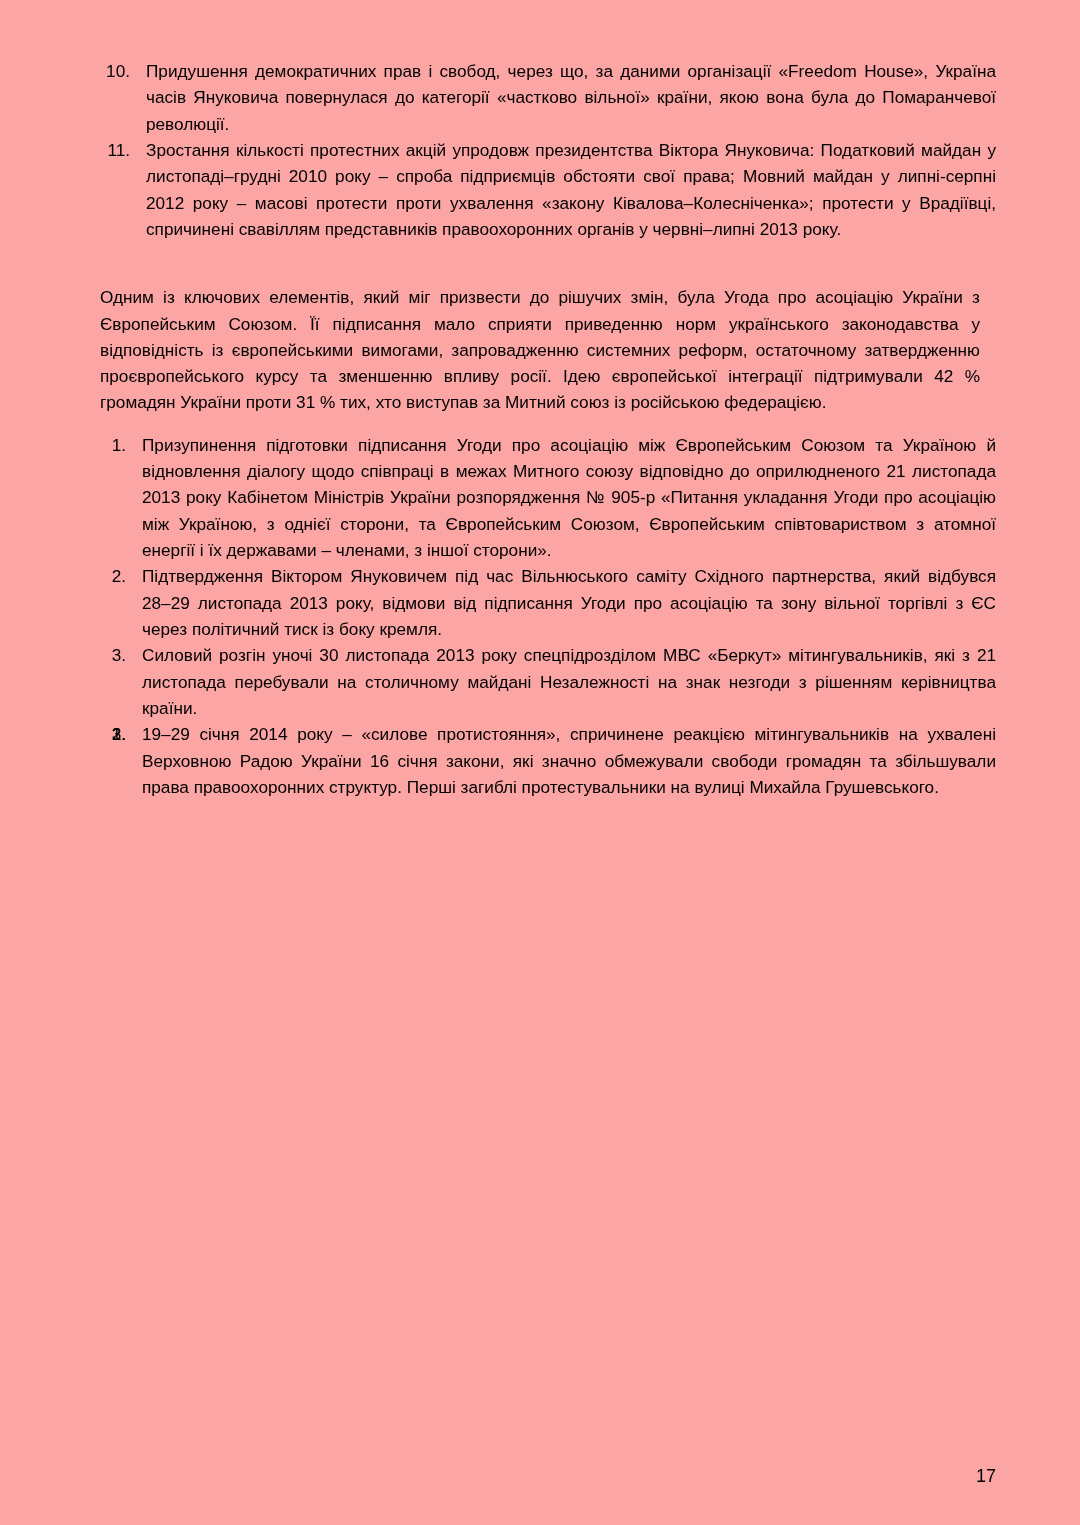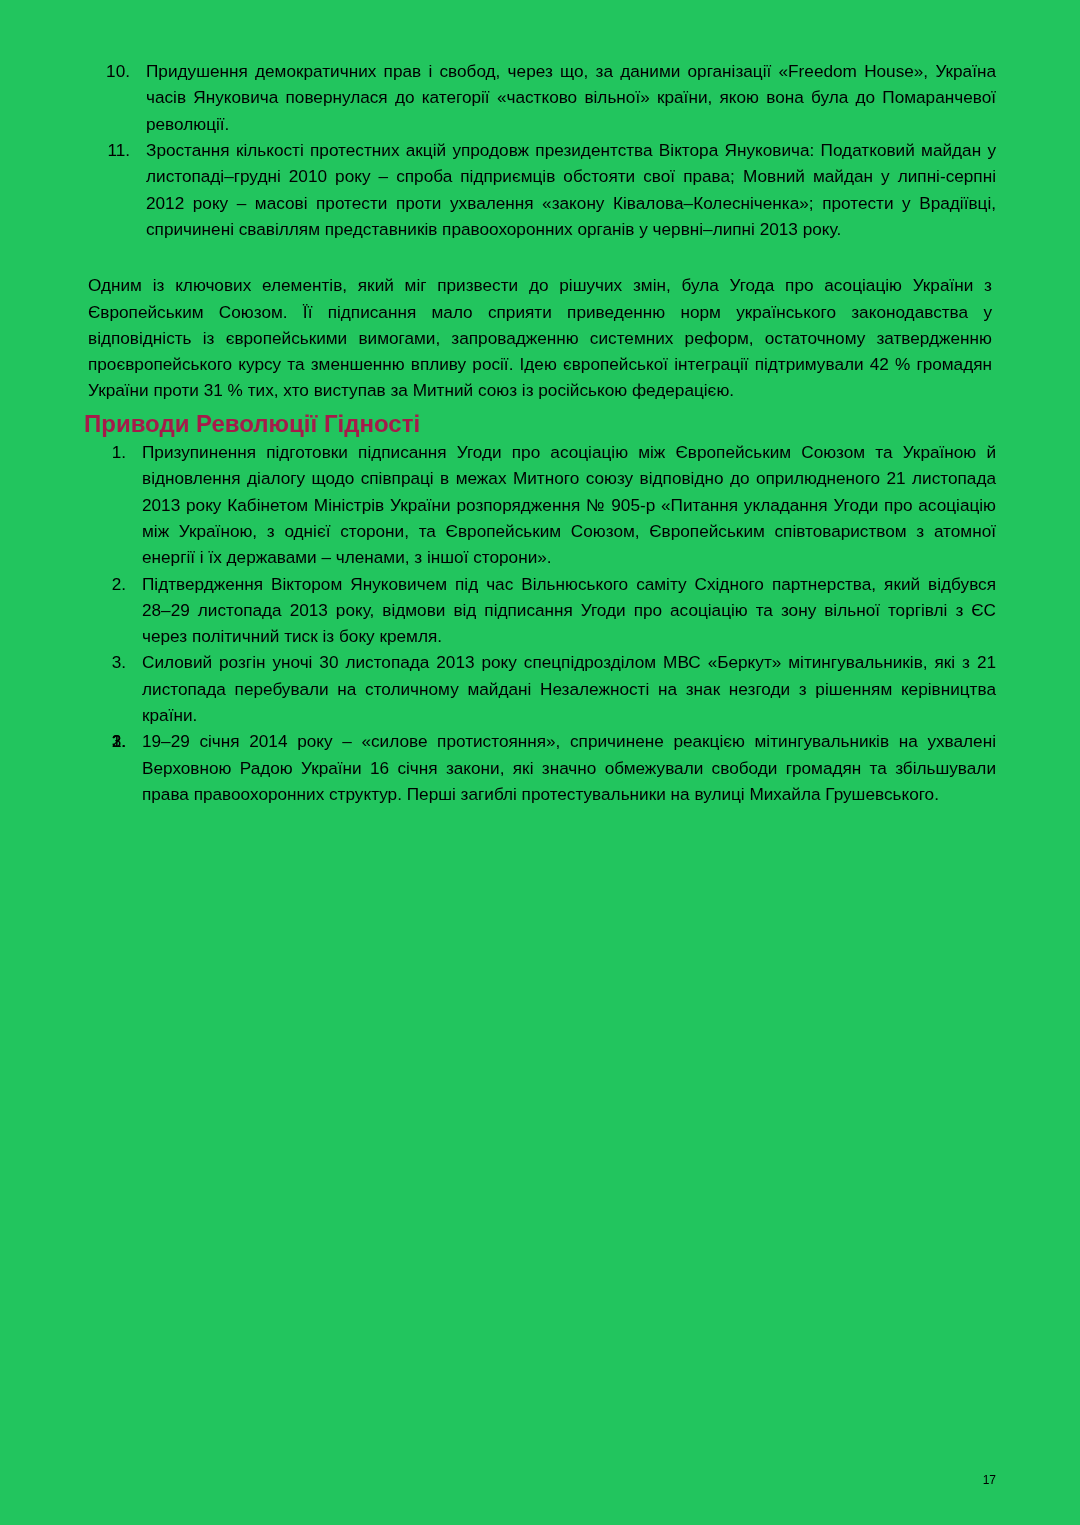--- a/index.html
+++ b/index.html
@@ -8,21 +8,21 @@
     background: #ffffff;
   }
   body {
     font-family: "Liberation Sans", sans-serif;
     color: #000000;
   }
   .page {
     position: relative;
     width: 1080px;
     height: 1525px;
-    background: #22c55e;
+    background: #fca5a5;
     box-sizing: border-box;
     padding: 58px 84px 40px 84px;
     overflow: hidden;
   }
   .doc-body {
     font-size: 17.2px;
     line-height: 1.53;
   }
   ol.num-list {
     list-style: none;
@@ -44,38 +44,38 @@
     font-size: 17.2px;
   }
   ol.num-list.narrow > li {
     padding-left: 58px;
   }
   ol.num-list.narrow > li .marker {
     width: 42px;
   }
   .para {
     text-align: justify;
-    margin: 4px;
+    margin: 16px;
   }
   .spacer-lg { height: 26px; }
   h2.section-heading {
     color: #a61b4a;
     font-size: 24px;
     font-weight: bold;
     margin: 0;
     padding: 0;
     line-height: 1.3;
   }
   .heading-block-1 { margin-top: 52px; margin-bottom: 24px; }
   .heading-block-2 { margin-top: 52px; margin-bottom: 24px; }
   .page-number {
     position: absolute;
     right: 84px;
     bottom: 38px;
-    font-size: 12px;
+    font-size: 18px;
     color: #000000;
   }
 </style>
 </head>
 <body>
 
 <div class="page">
 
   <div class="doc-body">
 
@@ -87,21 +87,20 @@
       <li>
         <span class="marker">11.</span>
         <span>Зростання кількості протестних акцій упродовж президентства Віктора Януковича: Податковий майдан у листопаді–грудні 2010 року – спроба підприємців обстояти свої права; Мовний майдан у липні-серпні 2012 року – масові протести проти ухвалення «закону Ківалова–Колесніченка»; протести у Врадіївці, спричинені свавіллям представників правоохоронних органів у червні–липні 2013 року.</span>
       </li>
     </ol>
 
     <div class="spacer-lg"></div>
 
     <p class="para">Одним із ключових елементів, який міг призвести до рішучих змін, була Угода про асоціацію України з Європейським Союзом. Її підписання мало сприяти приведенню норм українського законодавства у відповідність із європейськими вимогами, запровадженню системних реформ, остаточному затвердженню проєвропейського курсу та зменшенню впливу росії. Ідею європейської інтеграції підтримували 42 % громадян України проти 31 % тих, хто виступав за Митний союз із російською федерацією.</p>
 
-    <h2 class="section-heading heading-block-1">Приводи Революції Гідності</h2>
 
     <ol class="num-list narrow">
       <li>
         <span class="marker">1.</span>
         <span>Призупинення підготовки підписання Угоди про асоціацію між Європейським Союзом та Україною й відновлення діалогу щодо співпраці в межах Митного союзу відповідно до оприлюдненого 21 листопада 2013 року Кабінетом Міністрів України розпорядження № 905-р «Питання укладання Угоди про асоціацію між Україною, з однієї сторони, та Європейським Союзом, Європейським співтовариством з атомної енергії і їх державами – членами, з іншої сторони».</span>
       </li>
       <li>
         <span class="marker">2.</span>
         <span>Підтвердження Віктором Януковичем під час Вільнюського саміту Східного партнерства, який відбувся 28–29 листопада 2013 року, відмови від підписання Угоди про асоціацію та зону вільної торгівлі з ЄС через політичний тиск із боку кремля.</span>
       </li>

